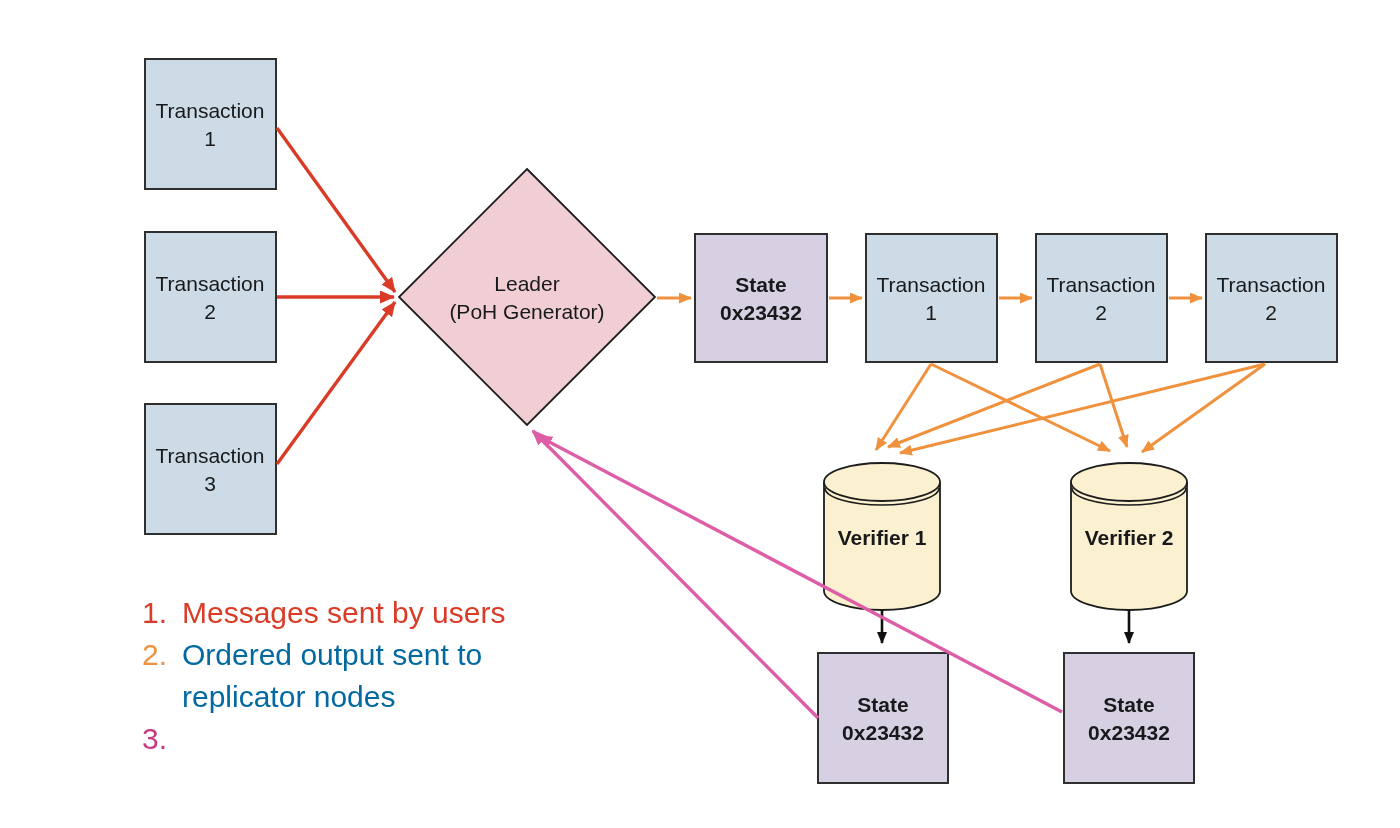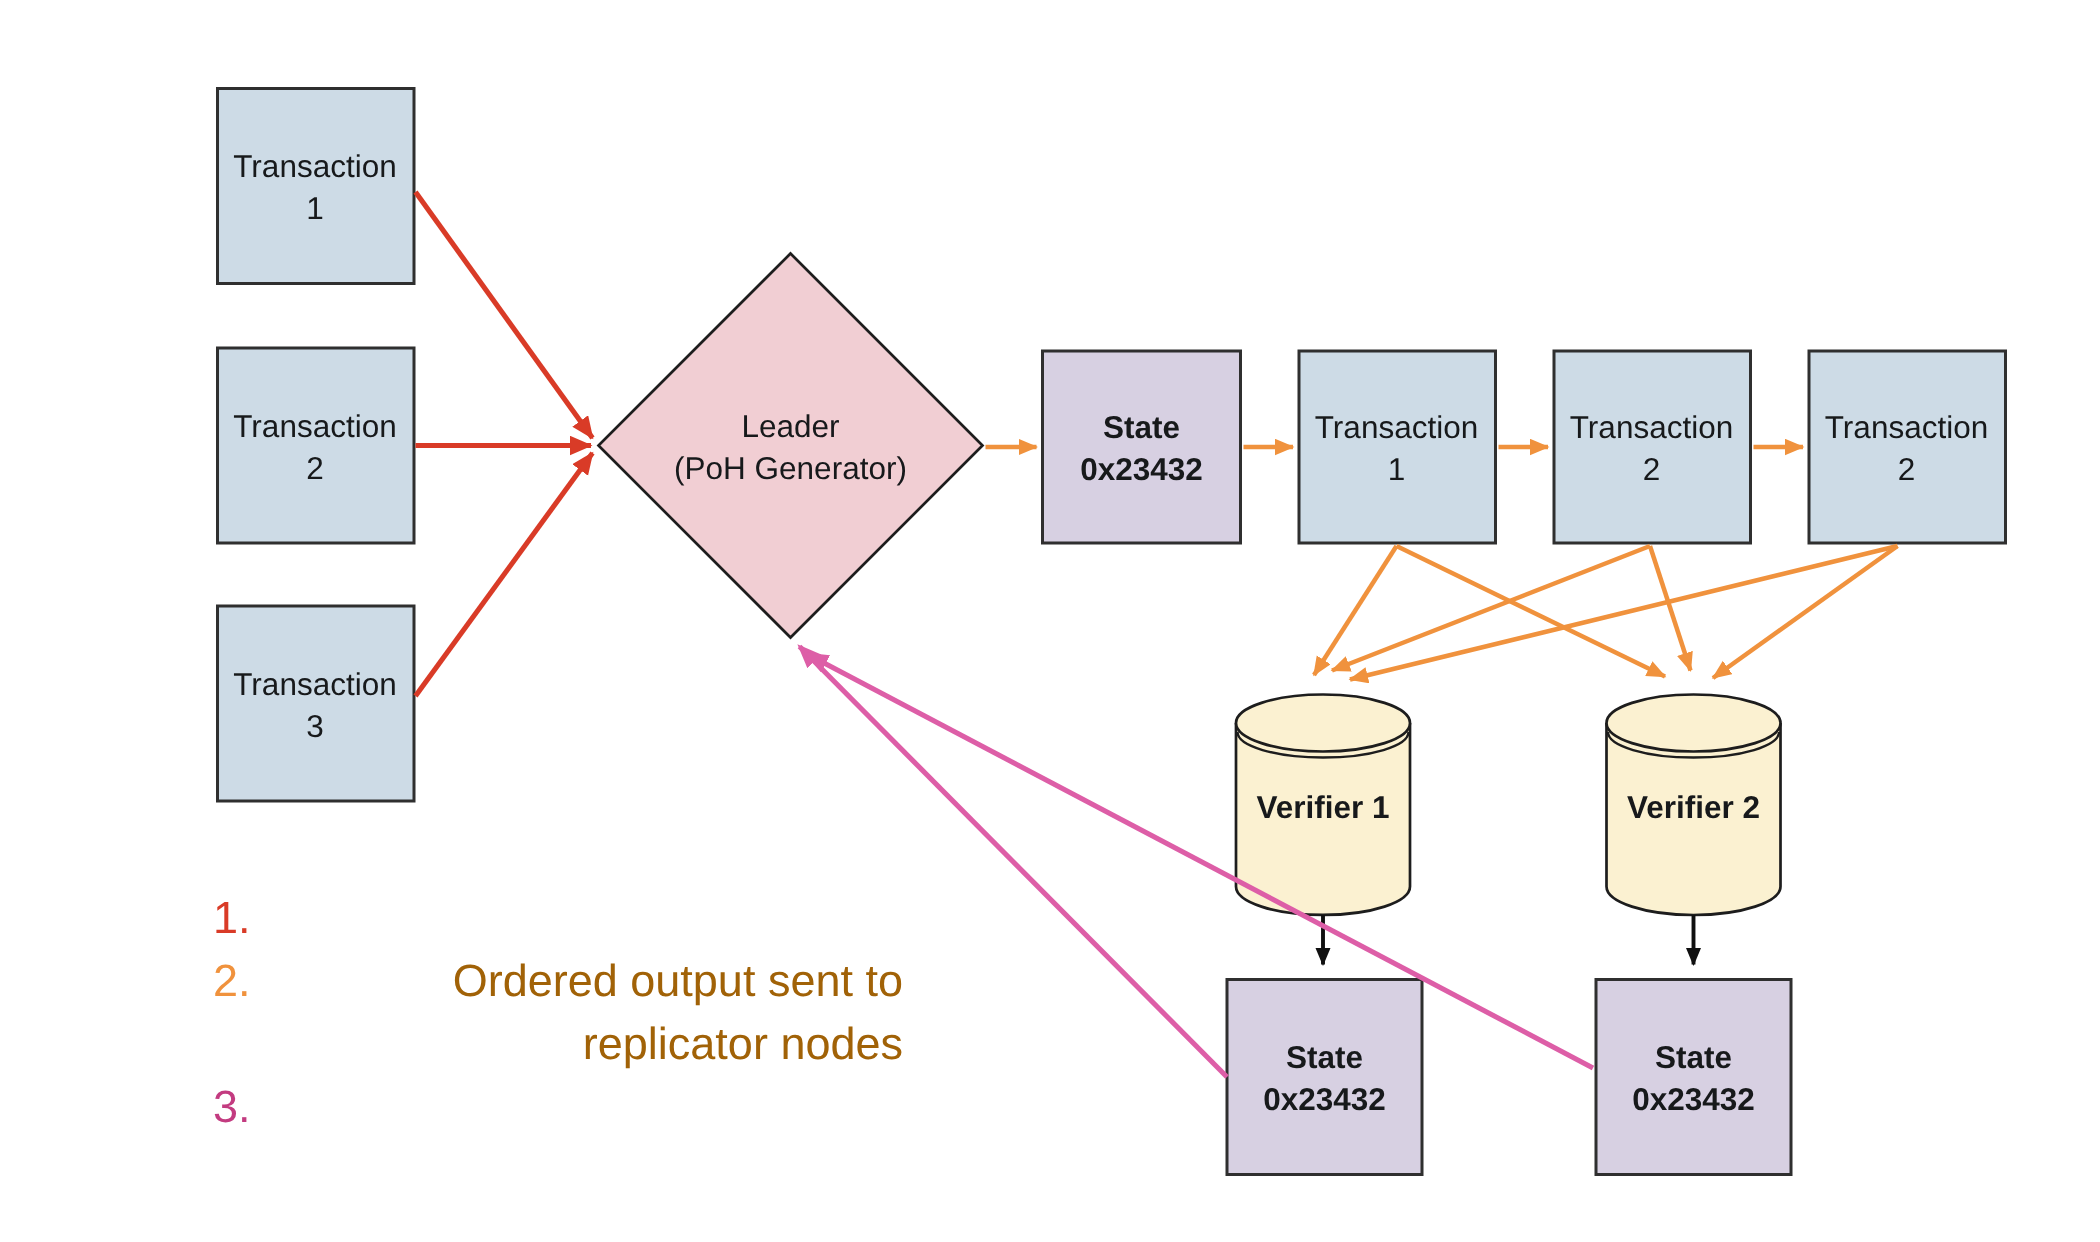--- a/index.html
+++ b/index.html
@@ -146,23 +146,24 @@
     <line class="ar ar-black" x1="882" y1="610" x2="882" y2="643" marker-end="url(#mb)"></line>
     <line class="ar ar-black" x1="1129" y1="610" x2="1129" y2="643" marker-end="url(#mb)"></line>
 
     <line class="ar ar-pink" x1="818" y1="718" x2="533" y2="431" marker-end="url(#mp)"></line>
     <line class="ar ar-pink" x1="1062" y1="712" x2="538" y2="436" marker-end="url(#mp)"></line>
   </svg>
 
   <div class="legend">
     <div class="legend-item">
       <span class="legend-num" style="color: rgb(217, 59, 39);">1.</span>
+      <span class="legend-text" style="color: rgb(217, 59, 39);">Messages sent by users</span>
     </div>
     <div class="legend-item">
       <span class="legend-num" style="color: rgb(240, 146, 61);">2.</span>
-      <span class="legend-text" style="color: #a16207; text-align: right;">Ordered output sent to replicator nodes</span>
+      <span class="legend-text" style="color: #0369a1;">Ordered output sent to replicator nodes</span>
     </div>
     <div class="legend-item">
       <span class="legend-num" style="color: rgb(195, 59, 128);">3.</span>
     </div>
   </div>
 
 </div>
 
 </body></html>

